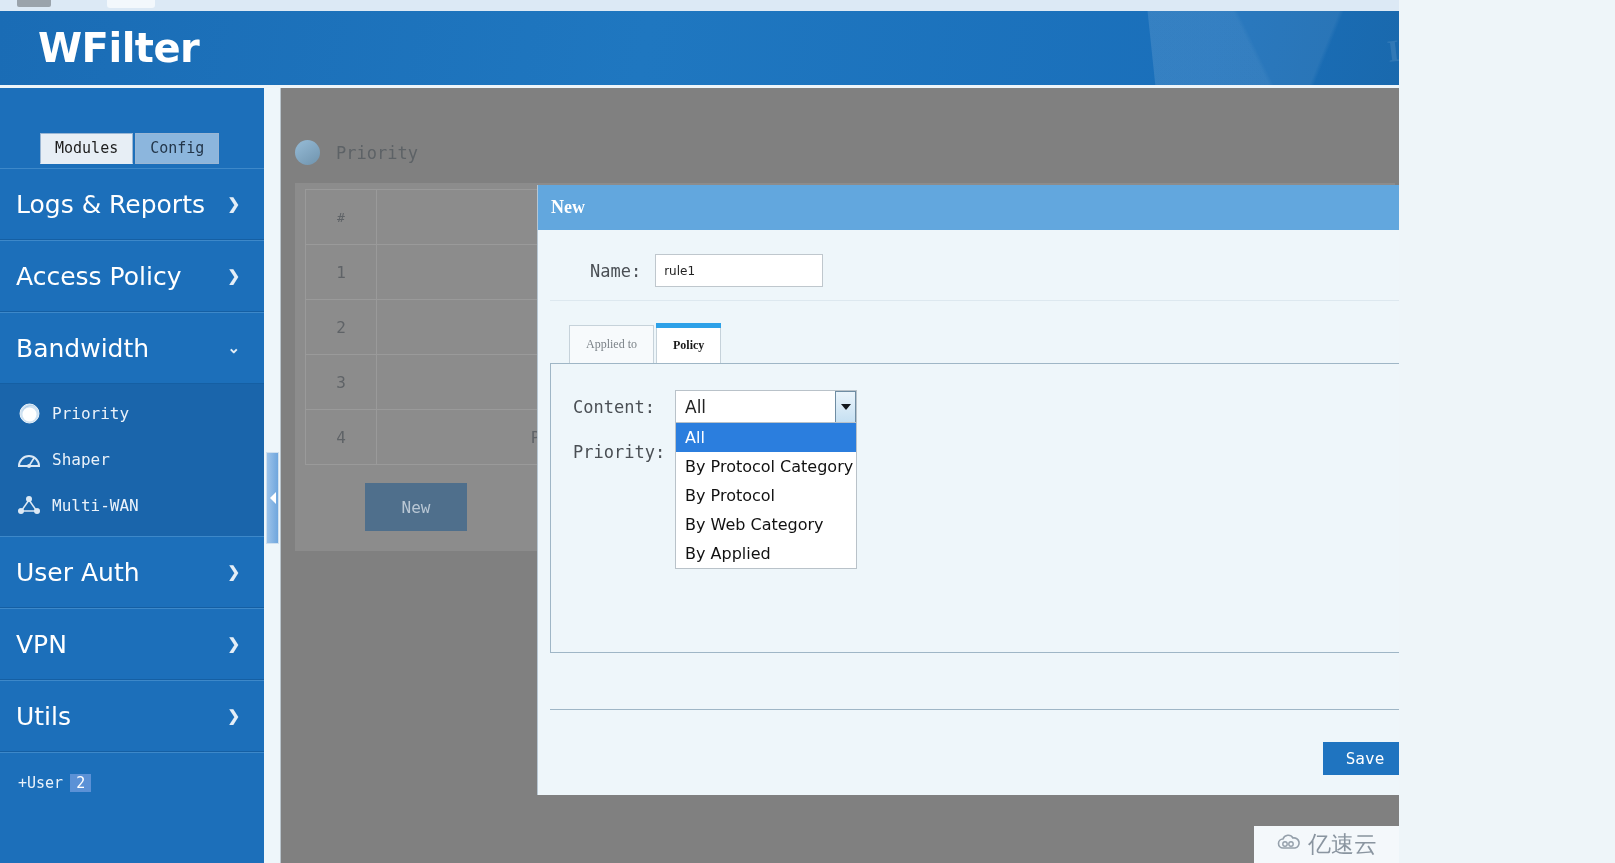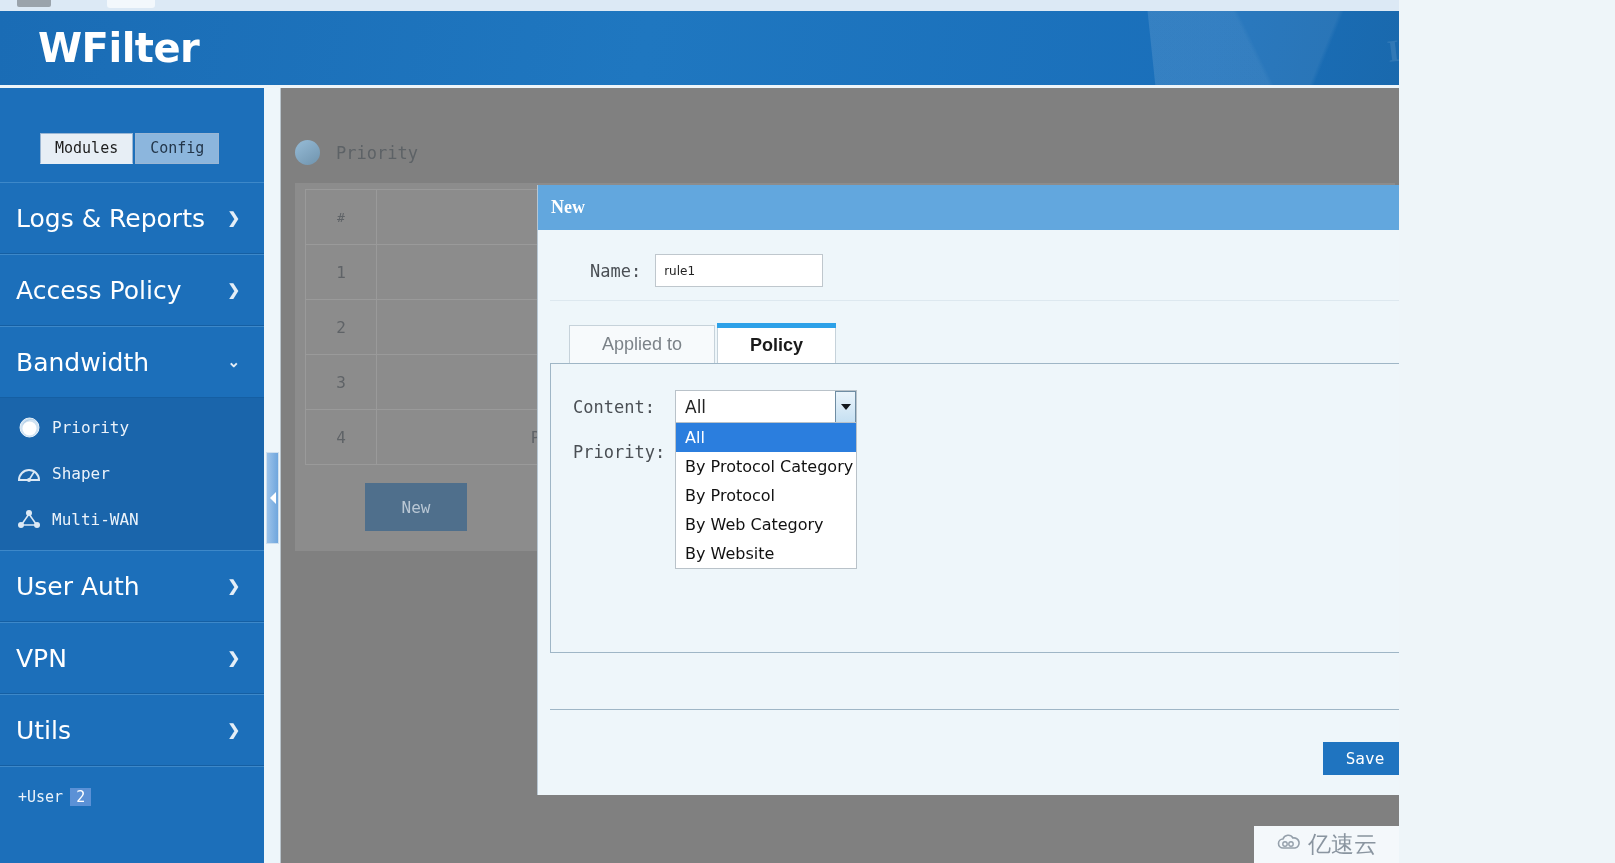--- a/index.html
+++ b/index.html
@@ -90,21 +90,21 @@
     display: flex; align-items: center; justify-content: center;
     font-family: "DejaVu Sans Mono", monospace;
     font-size: 15px;
     color: #1d1d1d;
     border: 1px solid #9ab6d4;
     box-sizing: border-box;
   }
   .mtab.active { background: #e7eef5; border-bottom-color: #e7eef5; }
   .mtab.inactive { background: #8cb6dd; color: #23364a; margin-left: 2px; }
 
-  .navlist { position: absolute; left: 0; top: 94px; width: 264px; }
+  .navlist { position: absolute; left: 0; top: 80px; width: 264px; }
   .nav-top {
     height: 72px;
     border-top: 1px solid #3d88c9;
     border-bottom: 1px solid #155fa3;
     display: flex; align-items: center;
     padding: 0 16px;
     box-sizing: border-box;
     color: #ffffff;
     position: relative;
   }
@@ -279,27 +279,27 @@
   }
 
   .tabstrip {
     position: relative;
     margin: 17px 0 0 31px;
     height: 45px;
     display: flex; align-items: flex-end;
   }
   .ftab {
     height: 40px;
-    padding: 0 32px;
+    padding: 0 16px;
     display: flex; align-items: center; justify-content: center;
     border: 1px solid #c6d2da;
     border-bottom: none;
     box-sizing: border-box;
-    font-family: Liberation Sans, sans-serif;
-    font-size: 18px;
+    font-family: Liberation Serif, serif;
+    font-size: 12px;
     position: relative;
   }
   .ftab.inactive {
     background: #f7fafc;
     color: #7b8288;
     height: 38px;
   }
   .ftab.active {
     background: #ffffff;
     color: #1a1a1a;
@@ -590,21 +590,21 @@
         <div class="select-wrap">
           <div class="select-box">All</div>
           <div class="select-arrow">
             <span class="caret"></span>
           </div>
           <div class="option-list">
             <div class="option-item selected">All</div>
             <div class="option-item">By Protocol Category</div>
             <div class="option-item">By Protocol</div>
             <div class="option-item">By Web Category</div>
-            <div class="option-item">By Website</div>
+            <div class="option-item">By Applied</div>
           </div>
         </div>
       </div>
 
       <div class="row-priority">
         <span class="fld-caption">Priority:</span>
       </div>
 
     </div>
 

